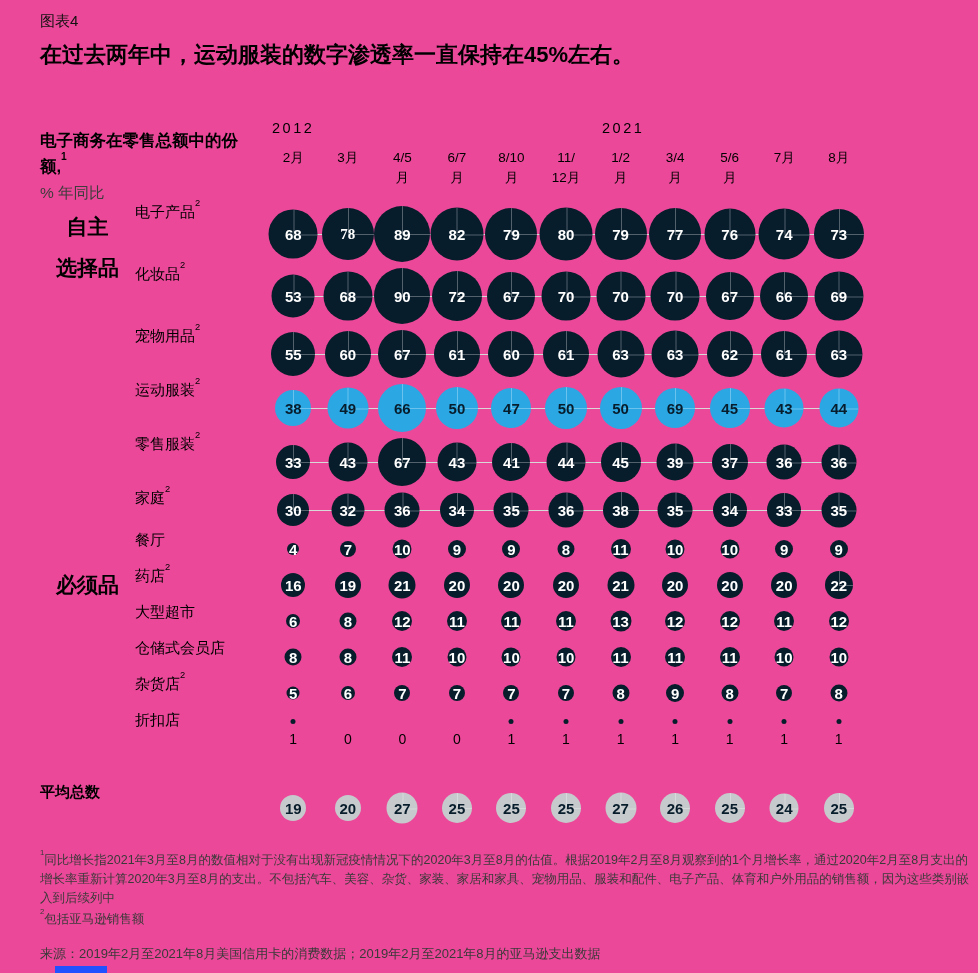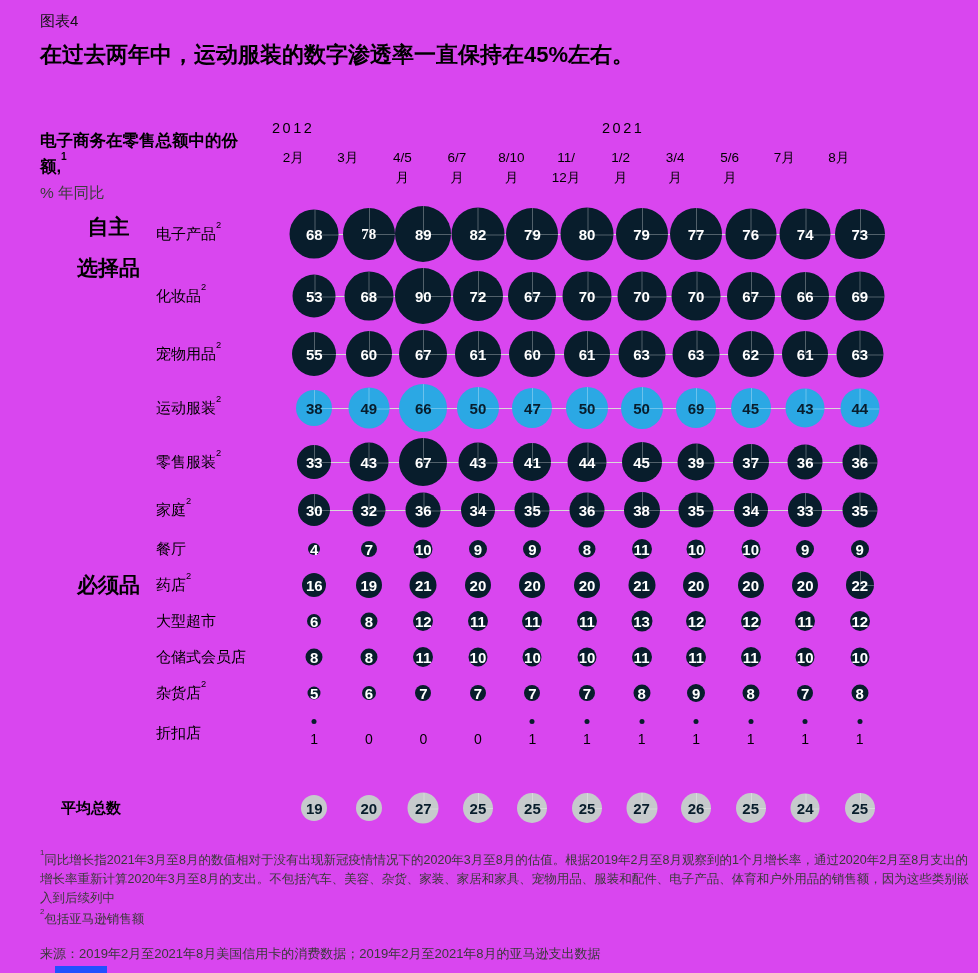--- a/index.html
+++ b/index.html
@@ -1,33 +1,33 @@
 <!DOCTYPE html>
 <html><head>
 <meta charset="utf-8">
 <style>
   html,body{margin:0;padding:0;background:#fff;}
-  .page{position:relative;width:978px;height:973px;background:#d946ef;overflow:hidden;
+  .page{position:relative;width:978px;height:973px;background:#ec4899;overflow:hidden;
         font-family:"Liberation Sans","DejaVu Sans",sans-serif;color:#000;}
   .kicker{position:absolute;left:40px;top:12px;font-size:15px;color:#111;}
   .headline{position:absolute;left:40px;top:40px;width:900px;font-size:22px;font-weight:bold;color:#000;}
   
   .unit{position:absolute;left:40px;top:128px;width:200px;}
   .unit-bold{font-size:16.5px;font-weight:bold;line-height:1.55;color:#000;}
   .unit-sub{font-size:15.5px;color:#3d3d3d;margin-top:4px;}
   sup.s{font-size:0.62em;position:relative;top:-0.5em;}
   
   .year{position:absolute;top:120px;font-size:14.5px;letter-spacing:2.5px;color:#000;}
   .year-2020{left:272px;}
   .year-2021{left:602px;}
   .months{position:absolute;left:266px;top:148px;width:600px;display:flex;}
   .month{flex:1;text-align:center;font-size:13.5px;line-height:1.5;white-space:pre-line;color:#000;}
   
   #rows{position:absolute;left:40px;top:203px;width:826px;}
-  .row{display:flex;align-items:center;position:relative;margin-left:21px;}
+  .row{display:flex;position:relative;}
   .gutter{width:95px;flex:none;height:100%;position:relative;}
   .glabel{position:absolute;width:100%;text-align:center;font-size:21px;font-weight:bold;
           white-space:pre-line;line-height:1.95;color:#000;}
   .glabel.g-top{top:4px;}
   .glabel.g-mid{top:50%;transform:translateY(-50%);}
   .rlabel{width:131px;flex:none;font-size:15px;color:#000;}
   .grid{width:600px;flex:none;height:100%;position:relative;display:flex;}
   .row-line{position:absolute;left:27px;right:27px;top:50%;border-top:1px solid #d8d8d8;z-index:0;}
   .cell{flex:1;position:relative;height:100%;}
   .circle{position:absolute;left:50%;top:50%;transform:translate(-50%,-50%);border-radius:50%;z-index:1;overflow:hidden;}

